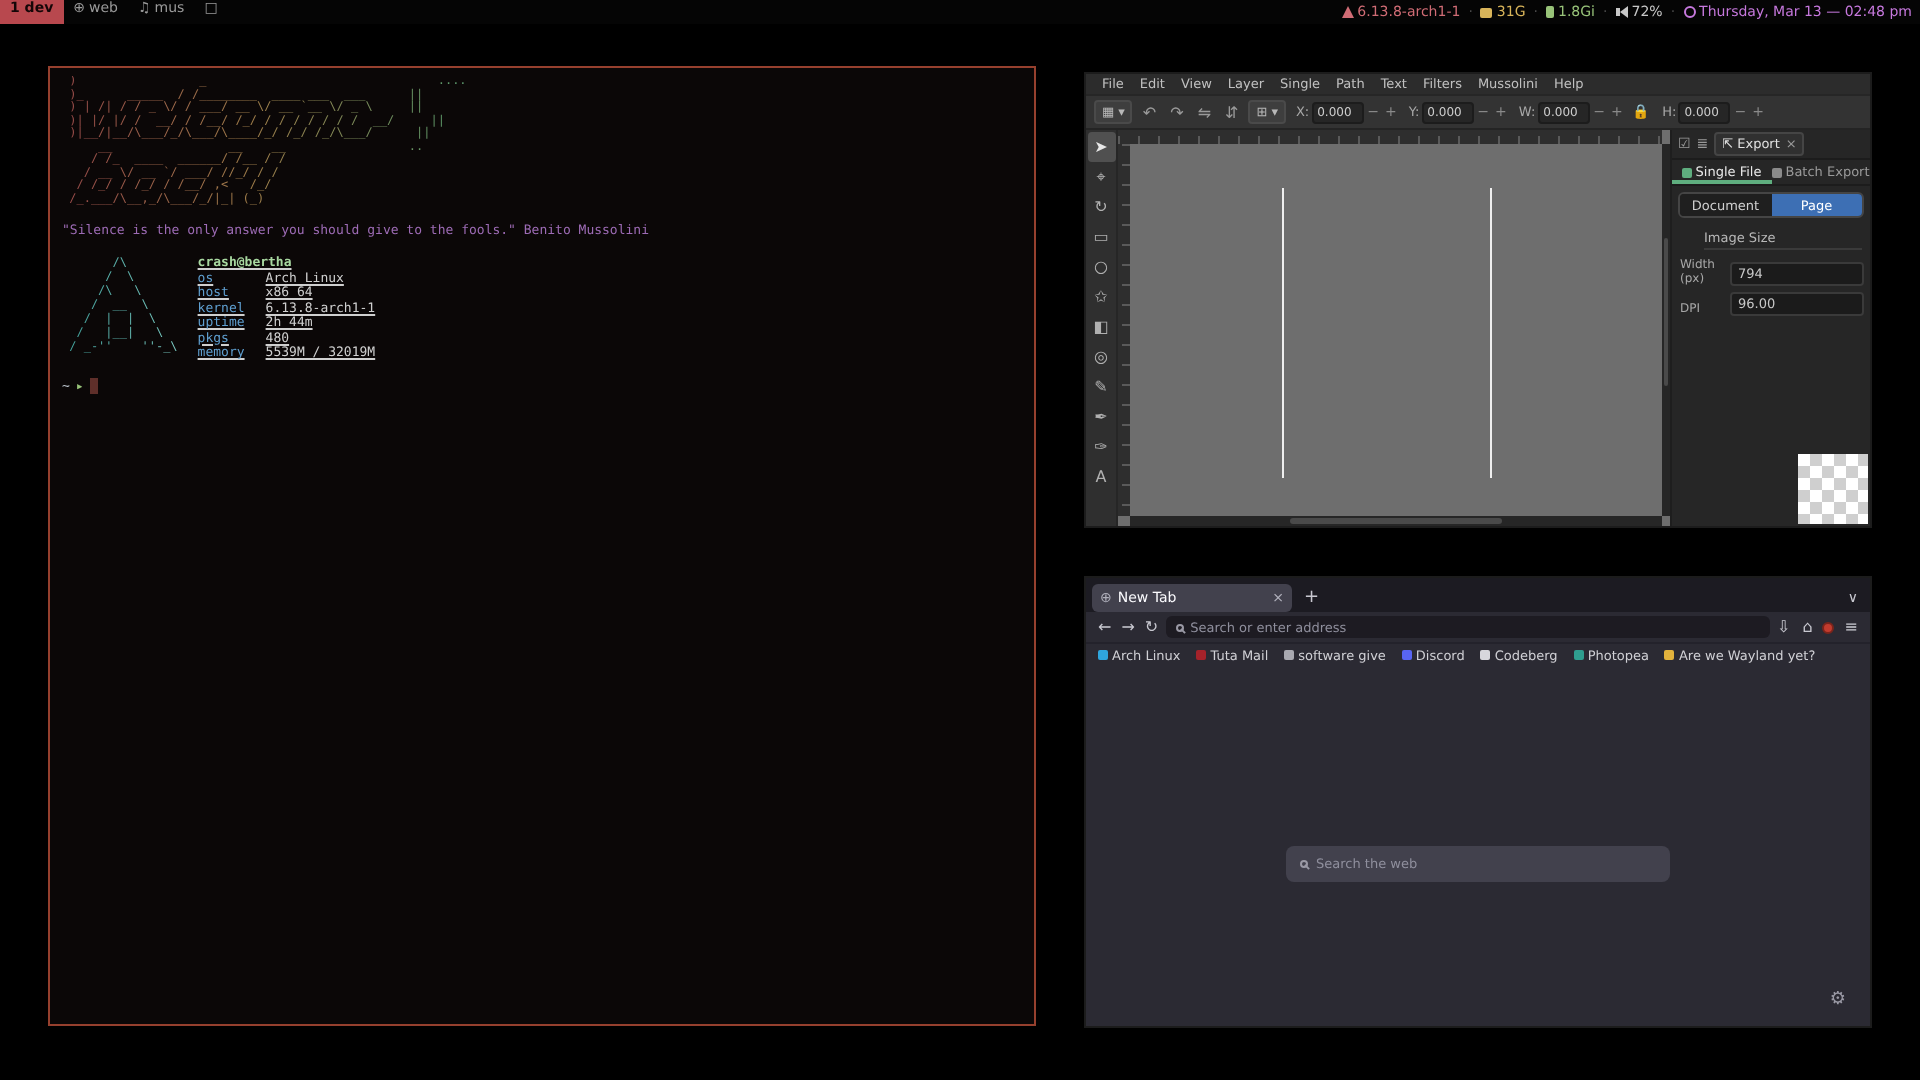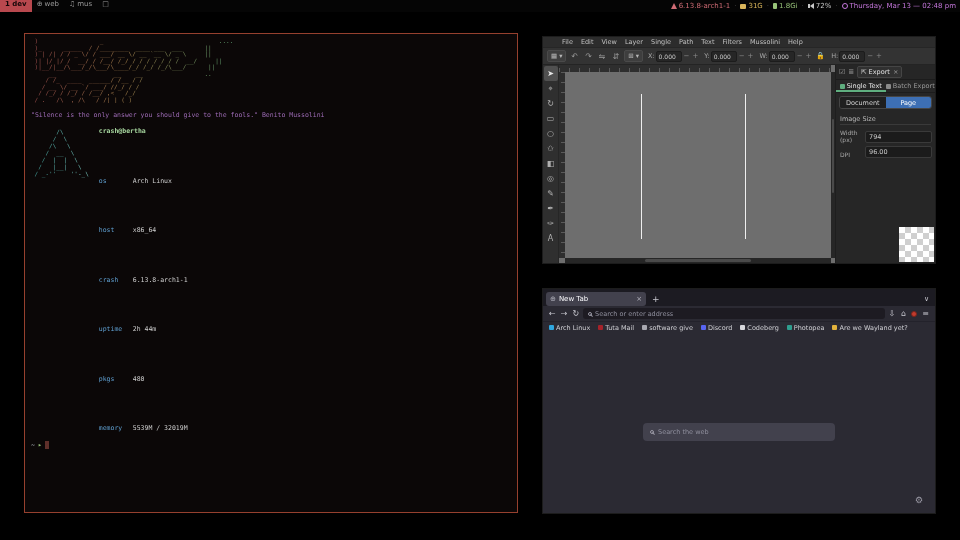--- a/index.html
+++ b/index.html
@@ -31,35 +31,35 @@
   .terminal { position:absolute; left:24px; top:33px; width:494px; height:480px;
               background:#0b0707; border:1px solid #96402e;
               font-family:"DejaVu Sans Mono", monospace; color:#cfcfcf; }
   .term-inner { padding:4px 6px; }
   pre { font-family:"DejaVu Sans Mono", monospace; }
   .art { font-size:6px; line-height:6.5px; letter-spacing:0; }
   .gradtext { -webkit-background-clip:text; background-clip:text; color:transparent; }
   .quote { margin-top:8px; font-size:6.5px; color:#9d6bb5; }
   .fetch { margin-top:9px; display:flex; gap:10px; }
   .fetch-logo { font-size:6px; line-height:7px; }
-  .fetch-info { font-size:6.5px; line-height:7.5px; }
+  .fetch-info { font-size:6.5px; line-height:7.5px;text-decoration:underline; }
   .fetch-user { color:#a8d8a0; font-weight:bold; }
-  .frow { display:flex;margin-top:42px; }
+  .frow { display:flex; }
   .flabel { color:#5f9fd0; width:34px; }
   .fvalue { color:#cfcfcf; }
   .promptline { margin-top:8px; font-size:6.5px; display:flex; align-items:center; gap:3px; }
   .ppath { color:#c0c8d0; }
   .pchar { color:#98c379; }
   .cursor { width:4px; height:8px; background:#5f2f2a; display:inline-block; }
 
   
   .inkscape { position:absolute; left:542px; top:36px; width:394px; height:228px;
               background:#2c2c2c; border:1px solid #1c1c1c; font-size:6.5px; color:#c0c0c0;
               display:flex; flex-direction:column; }
-  .ink-menubar { height:10px; display:flex; gap:8px; align-items:center; padding:0 19px; background:#2c2c2c; }
+  .ink-menubar { height:10px; display:flex; gap:8px; align-items:center; padding:0 8px; background:#2c2c2c; }
   .ink-menubar span { cursor:default; }
   .ink-toolbar { height:18px; background:#333333; display:flex; align-items:center; gap:3px; padding:0 4px;
                  border-top:1px solid #262626; border-bottom:1px solid #242424; }
   .tb-drop { background:#3e3e3e; border:1px solid #4a4a4a; border-radius:2px; padding:1px 3px; display:flex; gap:2px; align-items:center; color:#b8b8b8; }
   .tb-ic { color:#9a9a9a; font-size:8px; padding:0 2px; }
   .tb-group { display:flex; align-items:center; gap:1px; margin-left:2px; }
   .tb-label { color:#a8a8a8; }
   .tb-box { width:26px; height:11px; background:#262626; border:1px solid #1c1c1c; border-radius:2px;
             color:#cccccc; display:flex; align-items:center; padding-left:2px; font-size:6px; }
   .tb-step { color:#8a8a8a; font-size:7px; padding:0 1px; }
@@ -86,21 +86,21 @@
   .ep-tab { background:#303030; border:1px solid #454545; border-radius:2px; padding:1px 3px; display:flex; align-items:center; gap:2px; color:#e0e0e0; }
   .ep-close { color:#9a9a9a; margin-left:1px; }
   .ep-subtabs { height:13px; display:flex; align-items:stretch; border-bottom:1px solid #1c1c1c; }
   .ep-subtab { flex:1; display:flex; align-items:center; justify-content:center; gap:2px; color:#9a9a9a; }
   .ep-subtab.active { color:#e8e8e8; box-shadow:inset 0 -2px 0 #5fae7f; }
   .ep-subic { width:5px; height:5px; border-radius:1px; background:#8a8a8a; }
   .ep-subic.green { background:#5fae7f; }
   .ep-scope { display:flex; margin:3px 3px 0 3px; height:13px; border:1px solid #454545; border-radius:3px; overflow:hidden; }
   .ep-scope-btn { flex:1; display:flex; align-items:center; justify-content:center; background:#1f1f1f; color:#d0d0d0; }
   .ep-scope-btn.active { background:#3d6fb4; color:#ffffff; }
-  .ep-section { margin:6px 4px 2px 4px; color:#b8b8b8; border-bottom:1px solid #3a3a3a; padding-bottom:1px; }
+  .ep-section { margin:6px 4px 2px 16px; color:#b8b8b8; border-bottom:1px solid #3a3a3a; padding-bottom:1px; }
   .ep-field { display:flex; align-items:flex-end; margin:3px 3px 0 4px; gap:3px; }
   .ep-flabel { width:22px; color:#a8a8a8; font-size:6px; line-height:6.5px; }
   .ep-fbox { flex:1; height:12px; background:#1b1b1b; border:1px solid #3a3a3a; border-radius:2px; display:flex; align-items:center; padding-left:3px; color:#c8c8c8; }
   .checker { position:absolute; right:1px; bottom:1px; width:35px; height:35px;
              background-image:
                linear-gradient(45deg,#cfcfcf 25%,transparent 25%,transparent 75%,#cfcfcf 75%),
                linear-gradient(45deg,#cfcfcf 25%,#ffffff 25%,#ffffff 75%,#cfcfcf 75%);
              background-size:12px 12px; background-position:0 0,6px 6px; }
 
   
@@ -207,21 +207,21 @@
           <div class="fetch-user">crash@bertha</div>
           <div class="frow">
             <span class="flabel">os</span>
               <span class="fvalue">Arch Linux</span>
           </div>
           <div class="frow">
             <span class="flabel">host</span>
               <span class="fvalue">x86_64</span>
           </div>
           <div class="frow">
-            <span class="flabel">crash</span>
+            <span class="flabel">kernel</span>
               <span class="fvalue">6.13.8-arch1-1</span>
           </div>
           <div class="frow">
             <span class="flabel">uptime</span>
               <span class="fvalue">2h 44m</span>
           </div>
           <div class="frow">
             <span class="flabel">pkgs</span>
               <span class="fvalue">480</span>
           </div>
@@ -324,21 +324,21 @@
           <span class="ep-smallic">≣</span>
           <span class="ep-tab">
             <span>⇱</span>
             <span>Export</span>
             <span class="ep-close">×</span>
           </span>
         </div>
         <div class="ep-subtabs">
           <span class="ep-subtab active">
             <span class="ep-subic green"></span>
-            <span>Single Text</span>
+            <span>Single File</span>
           </span>
           <span class="ep-subtab">
             <span class="ep-subic"></span>
             <span>Batch Export</span>
           </span>
         </div>
         <div class="ep-scope">
           <span class="ep-scope-btn">Document</span>
           <span class="ep-scope-btn active">Page</span>
         </div>

